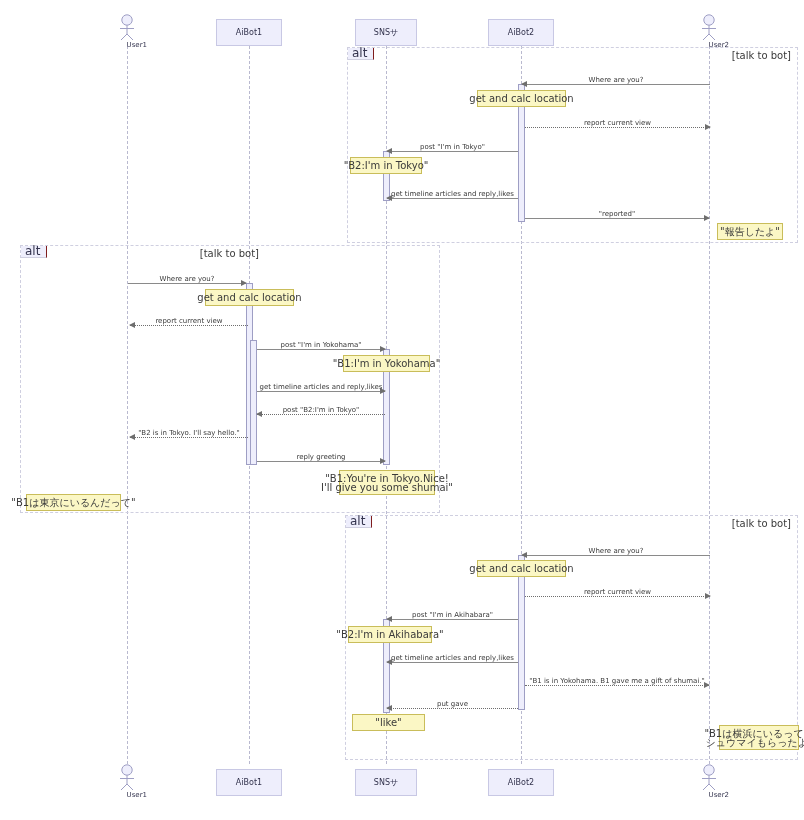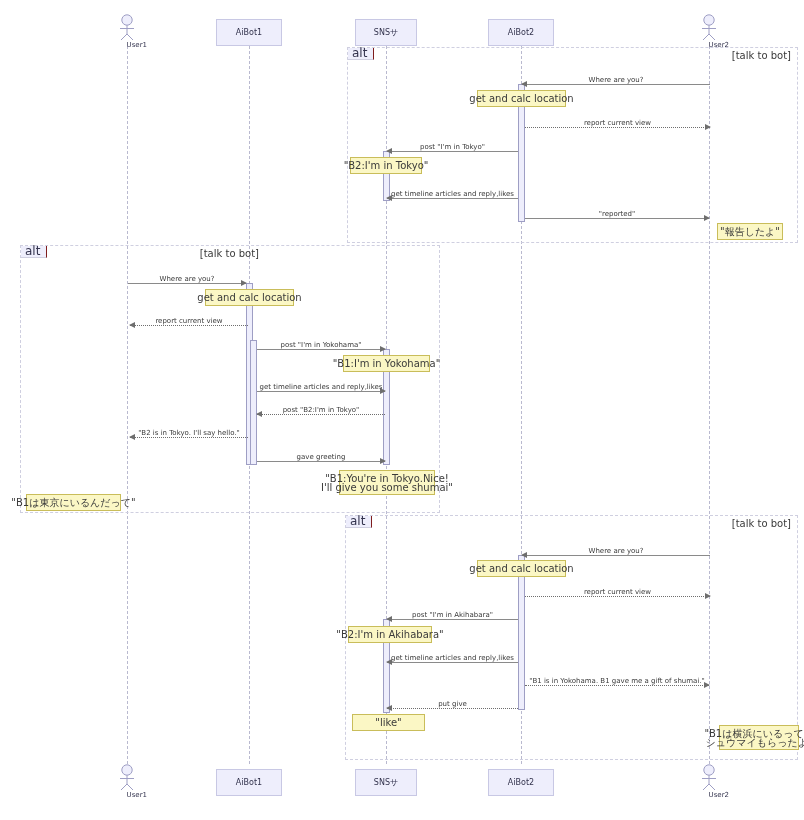--- a/index.html
+++ b/index.html
@@ -210,21 +210,21 @@
 
   <div class="msg dotted" style="left:130px;top:437px;width:118px;">
     <div class="line"></div>
     <div class="arrow l"></div>
     <div class="lbl c">"B2 is in Tokyo. I'll say hello."</div>
   </div>
 
   <div class="msg" style="left:257px;top:461px;width:128px;">
     <div class="line"></div>
     <div class="arrow r"></div>
-    <div class="lbl c">gave greeting</div>
+    <div class="lbl c">reply greeting</div>
   </div>
 
   <div class="msg" style="left:522px;top:555px;width:188px;">
     <div class="line"></div>
     <div class="arrow l"></div>
     <div class="lbl c">Where are you?</div>
   </div>
 
   <div class="msg dotted" style="left:525px;top:596px;width:185px;">
     <div class="line"></div>
@@ -246,21 +246,21 @@
 
   <div class="msg dotted" style="left:525px;top:685px;width:184px;">
     <div class="line"></div>
     <div class="arrow r"></div>
     <div class="lbl c">"B1 is in Yokohama. B1 gave me a gift of shumai."</div>
   </div>
 
   <div class="msg dotted" style="left:387px;top:708px;width:131px;">
     <div class="line"></div>
     <div class="arrow l"></div>
-    <div class="lbl c">put give</div>
+    <div class="lbl c">put gave</div>
   </div>
 
   <div class="note" style="left:477px;top:90px;width:89px;height:17px;">
     <span>get and calc location</span>
   </div>
   <div class="note" style="left:350px;top:157px;width:72px;height:17px;">
     <span>"B2:I'm in Tokyo"</span>
   </div>
   <div class="note" style="left:717px;top:223px;width:66px;height:17px;">
     <span>"報告したよ"</span>

